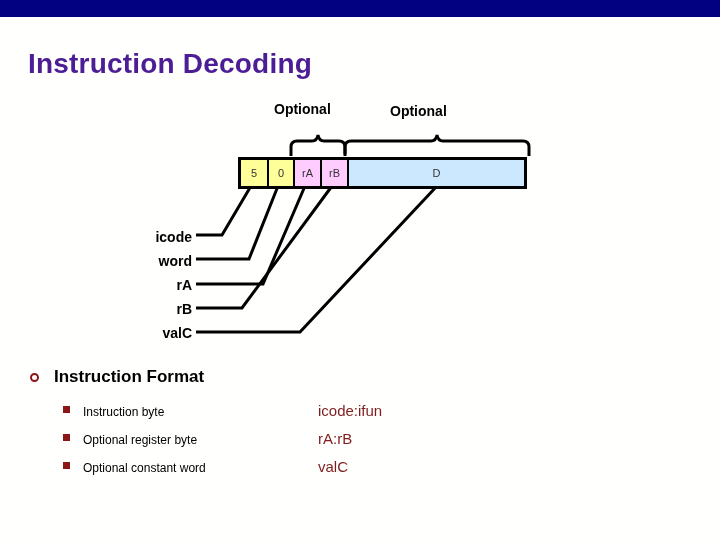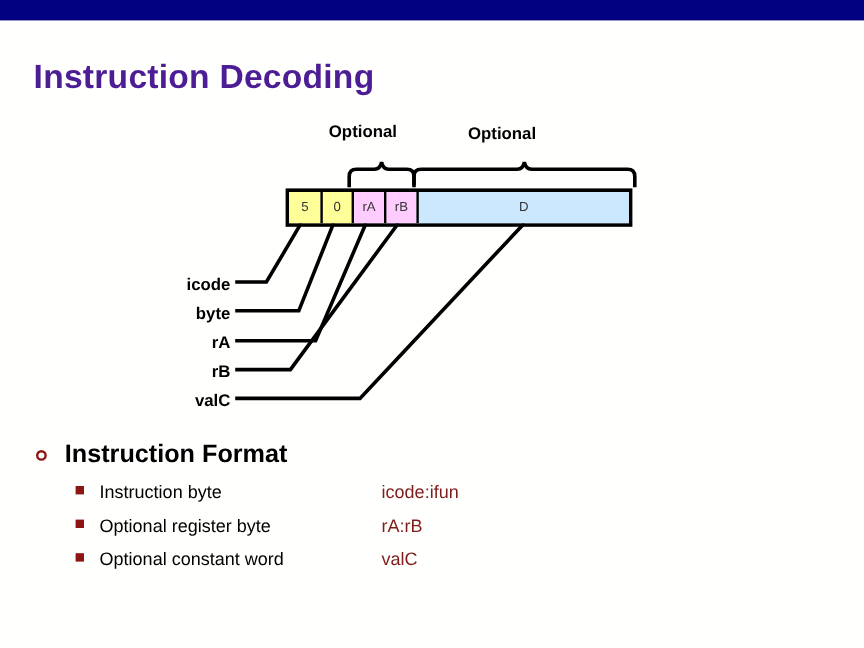--- a/index.html
+++ b/index.html
@@ -101,42 +101,42 @@
     align-items: center;
   }
   #lvl1-marker {
     width: 9px; height: 9px;
     border: 2px solid #8C1616;
     border-radius: 50%;
     box-sizing: border-box;
     margin-right: 15px;
   }
   #lvl1-text {
-    font-size: 21px;
+    font-size: 17px;
     font-weight: bold;
     color: #000;
     white-space: nowrap;
   }
 
   .lvl2-row {
     position: absolute;
     left: 63px;
     display: flex;
     align-items: baseline;
   }
   .lvl2-marker {
     width: 7px; height: 7px;
     background: #8C1616;
     margin-right: 13px;
     position: relative;
     top: -3px;
     flex: none;
   }
   .lvl2-text {
-    font-size: 15px;
+    font-size: 12px;
     color: #000;
     white-space: nowrap;
     width: 235px;
   }
   .lvl2-value {
     font-size: 15px;
     color: #7f1d1d;
     white-space: nowrap;
   }
 </style>
@@ -173,21 +173,21 @@
 
   <div id="format-row">
     <div class="fld fld-icode">5</div>
     <div class="fld fld-ifun">0</div>
     <div class="fld fld-ra">rA</div>
     <div class="fld fld-rb">rB</div>
     <div class="fld fld-d">D</div>
   </div>
 
   <div class="callout-label" style="left:100px; top:229px; width:92px;">icode</div>
-  <div class="callout-label" style="left:100px; top:253px; width:92px;">byte</div>
+  <div class="callout-label" style="left:100px; top:253px; width:92px;">word</div>
   <div class="callout-label" style="left:100px; top:277px; width:92px;">rA</div>
   <div class="callout-label" style="left:100px; top:301px; width:92px;">rB</div>
   <div class="callout-label" style="left:100px; top:325px; width:92px;">valC</div>
 </div>
 
 <div id="bullets">
 
   <div id="lvl1-row">
     <span id="lvl1-marker"></span>
     <span id="lvl1-text">Instruction Format</span>

